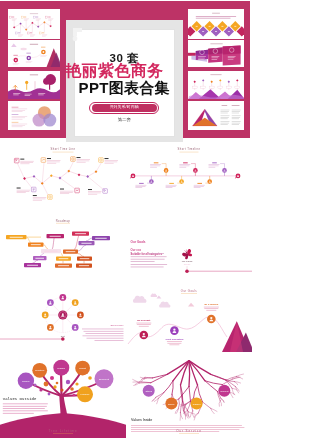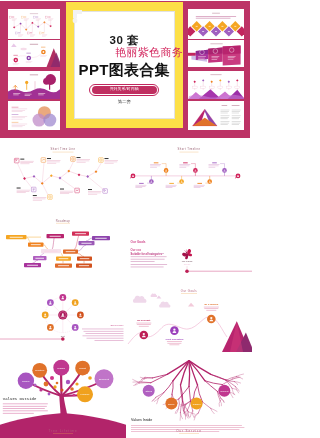--- a/index.html
+++ b/index.html
@@ -2,25 +2,25 @@
 <html><head>
 <meta charset="utf-8">
 <style>
   *{box-sizing:border-box;margin:0;padding:0;}
   html,body{width:252px;height:438px;background:#fff;font-family:"Liberation Sans",sans-serif;overflow:hidden;}
   .page{position:relative;width:252px;height:438px;background:#fff;}
   
   .banner{position:absolute;left:0;top:1px;width:250px;height:137px;background:#bd3366;}
   .thumb{position:absolute;background:#fff;overflow:hidden;}
   .thumb svg{display:block;}
-  .card{position:absolute;left:65.5px;top:2px;width:117.5px;height:126px;background:#fde047;}
+  .card{position:absolute;left:65.5px;top:20px;width:117.5px;height:126px;background:#e5e5e5;}
   .cardframe{position:absolute;left:8.5px;top:9px;right:8.5px;bottom:9px;border:1px solid #e2e2e2;background:#fff;}
   .quote{position:absolute;left:4px;top:5px;}
   .t30{position:absolute;top:32px;width:100%;text-align:center;font-size:11.5px;font-weight:bold;color:#1a1a1a;letter-spacing:.5px;line-height:13px;}
-  .tcn1{position:absolute;top:44px;width:100%;text-align:right;font-size:11px;font-weight:normal;color:#d3285f;letter-spacing:.3px;line-height:13px;}
+  .tcn1{position:absolute;top:44px;width:100%;text-align:left;font-size:16px;font-weight:bold;color:#d3285f;letter-spacing:.3px;line-height:13px;}
   .tcn2{position:absolute;top:61px;width:100%;text-align:center;font-size:15px;font-weight:bold;color:#111;letter-spacing:.3px;line-height:14px;}
   .cbtnwrap{position:absolute;top:82px;left:50%;transform:translateX(-50%);width:70px;height:12.4px;
         border:1px solid #c2265e;border-radius:7px;padding:1.4px;}
   .cbtn{width:100%;height:100%;background:#bf2f60;border-radius:6px;color:#fff;font-size:3.8px;text-align:center;line-height:7.4px;letter-spacing:.2px;}
   .tsub{position:absolute;top:97px;width:100%;text-align:center;font-size:4.4px;color:#333;}
   
   .slide{position:absolute;background:#fff;overflow:hidden;}
   .slide svg{display:block;}
 </style>
 </head>

